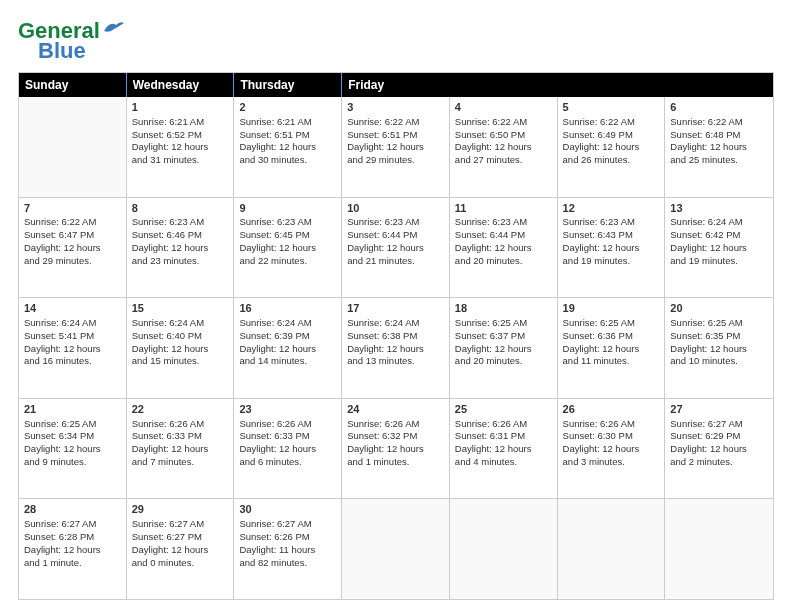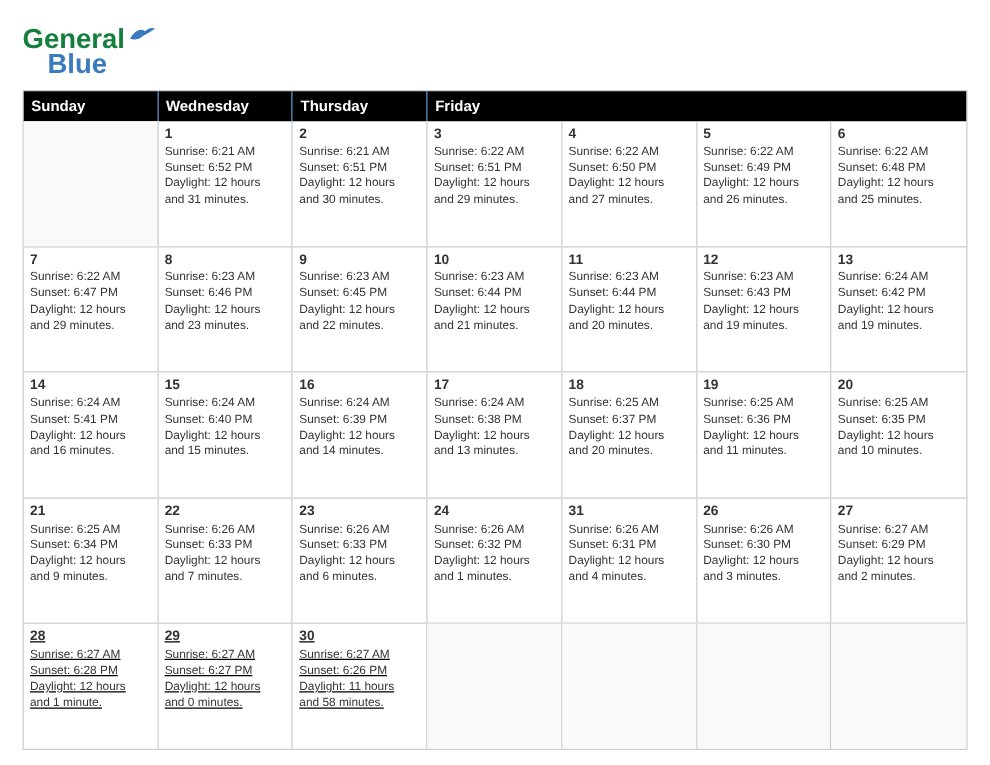--- a/index.html
+++ b/index.html
@@ -65,21 +65,21 @@
       display: flex;
       flex-direction: column;
       flex: 1;
     }
     .cal-row {
       display: grid;
       grid-template-columns: repeat(7, 1fr);
       flex: 1;
       border-bottom: 1px solid #ccc;
     }
-    .cal-row:last-child { border-bottom: none; text-decoration: underline; }
+    .cal-row:last-child { border-bottom: none; }
     .cal-cell {
       border-right: 1px solid #ccc;
       padding: 3px 5px;
       font-size: 9.5px;
       color: #333;
       line-height: 1.35;
       vertical-align: top;
       min-height: 0;
     }
     .cal-cell:last-child { border-right: none; }
@@ -289,21 +289,21 @@
             <div>and 6 minutes.</div>
           </div>
           <div class="cal-cell">
             <span class="day-num">24</span>
             <div>Sunrise: 6:26 AM</div>
             <div>Sunset: 6:32 PM</div>
             <div>Daylight: 12 hours</div>
             <div>and 1 minutes.</div>
           </div>
           <div class="cal-cell">
-            <span class="day-num">31</span>
+            <span class="day-num">25</span>
             <div>Sunrise: 6:26 AM</div>
             <div>Sunset: 6:31 PM</div>
             <div>Daylight: 12 hours</div>
             <div>and 4 minutes.</div>
           </div>
           <div class="cal-cell">
             <span class="day-num">26</span>
             <div>Sunrise: 6:26 AM</div>
             <div>Sunset: 6:30 PM</div>
             <div>Daylight: 12 hours</div>
@@ -330,21 +330,21 @@
             <div>Sunrise: 6:27 AM</div>
             <div>Sunset: 6:27 PM</div>
             <div>Daylight: 12 hours</div>
             <div>and 0 minutes.</div>
           </div>
           <div class="cal-cell">
             <span class="day-num">30</span>
             <div>Sunrise: 6:27 AM</div>
             <div>Sunset: 6:26 PM</div>
             <div>Daylight: 11 hours</div>
-            <div>and 58 minutes.</div>
+            <div>and 82 minutes.</div>
           </div>
           <div class="cal-cell empty"></div>
           <div class="cal-cell empty"></div>
           <div class="cal-cell empty"></div>
           <div class="cal-cell empty"></div>
         </div>
       </div>
   </div>
 </div>
 

